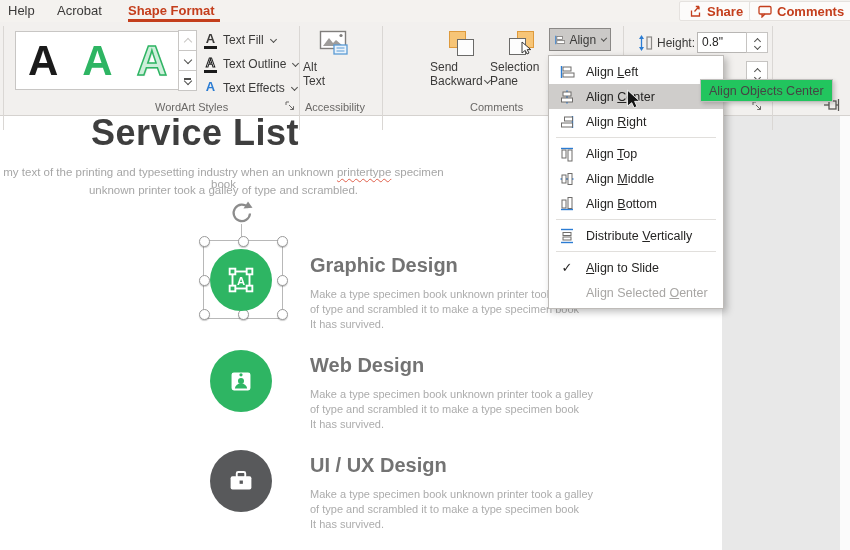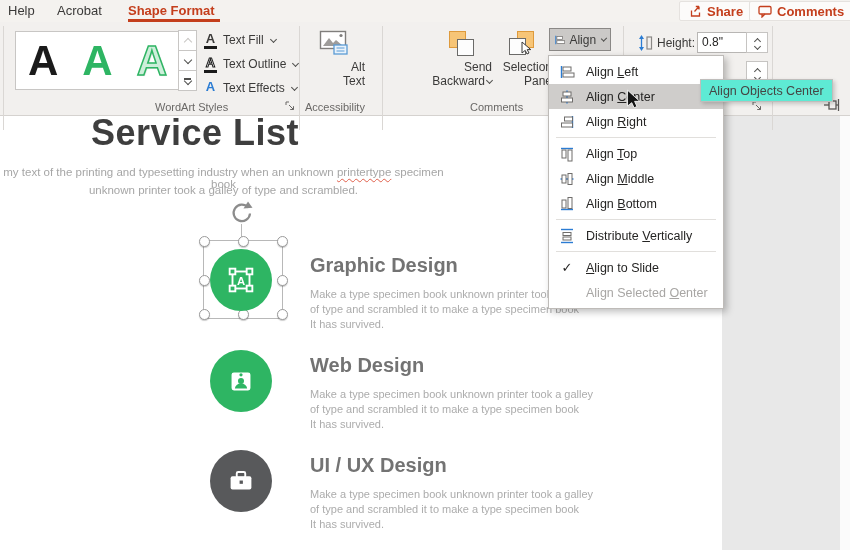--- a/index.html
+++ b/index.html
@@ -35,21 +35,21 @@
   .c.down{transform:rotate(45deg);margin-top:-2px;}
   .c.dis{border-color:#C9C7C5;}
   .morebar{width:7px;height:2px;background:#50504E;margin-bottom:1px;}
   .cv{width:4px;height:4px;border-right:1.2px solid #50504E;border-bottom:1.2px solid #50504E;
       display:inline-block;transform:rotate(45deg);margin:0 0 2px 2px;}
   .rowbtn{position:absolute;display:flex;align-items:center;gap:5px;font-size:12px;color:#3B3A39;height:22px;}
   .ticon{width:15px;height:17px;position:relative;text-align:center;}
   .ticon .ltr{font-size:13px;font-weight:700;line-height:13px;display:block;}
   .ticon .bar{position:absolute;left:1px;right:1px;bottom:0;height:3px;background:#1A1A1A;}
   .outlA{color:#fff;-webkit-text-stroke:1px #1A1A1A;}
-  .bigbtn{position:absolute;width:62px;text-align:right;font-size:12px;color:#3B3A39;line-height:14px;}
+  .bigbtn{position:absolute;width:62px;text-align:left;font-size:12px;color:#3B3A39;line-height:14px;}
   .bigbtn .ic{height:30px;display:flex;align-items:flex-start;justify-content:center;}
   .arr-ic{position:relative;width:26px;height:26px;}
   .sq{position:absolute;width:15px;height:15px;border:1px solid #6B6A68;background:#FDFDFD;}
   .sq.or{background:#F7C577;border-color:#DE9A3C;}
   .alignbtn{position:absolute;left:549px;top:6px;width:62px;height:23px;background:#CBC9C7;
             border:1px solid #8A8886;display:flex;align-items:center;gap:4px;padding:0 4px;
             font-size:12px;color:#3B3A39;box-sizing:border-box;}
   .sizefield{position:absolute;left:697px;top:10px;width:45px;height:19px;background:#fff;
              border:1px solid #B8B6B4;font-size:12px;color:#252423;line-height:19px;padding-left:4px;}
   .spin{position:absolute;width:20px;background:#fff;border:1px solid #C6C4C2;
@@ -61,21 +61,21 @@
   .mi{height:25px;display:flex;align-items:center;gap:11px;padding-left:10px;
       font-size:12.5px;color:#252423;white-space:nowrap;}
   .mi.hl{background:#CFCDCB;}
   .mi.disabled{color:#A8A6A4;}
   .mico{width:16px;height:16px;display:flex;align-items:center;justify-content:center;}
   .msep{height:1px;background:#E1DFDC;margin:3px 7px;}
   .ukey{text-decoration:underline;}
   .check{font-size:13px;color:#252423;}
 
   
-  .tooltip{position:absolute;left:700px;top:79px;height:21px;background:#5eead4;border:1px solid #BFBDBB;
+  .tooltip{position:absolute;left:700px;top:79px;height:21px;background:#22c55e;border:1px solid #BFBDBB;
            box-shadow:2px 2px 4px rgba(0,0,0,.18);font-size:12.5px;color:#464544;
            display:flex;align-items:center;padding:0 8px;z-index:55;white-space:nowrap;}
   .cursor{position:absolute;left:626px;top:89px;z-index:60;}
 
   
   .slide{position:absolute;left:0;top:115px;width:850px;height:435px;background:#fff;}
   .canvas-gray{position:absolute;left:722px;top:0;width:118px;height:435px;background:#E8E8E8;}
   .canvas-white{position:absolute;left:840px;top:0;width:10px;height:435px;background:#FBFBFB;}
   .stitle{position:absolute;left:0;top:-3px;width:390px;text-align:center;font-size:36px;
           font-weight:700;color:#3E3E3E;letter-spacing:.5px;}

